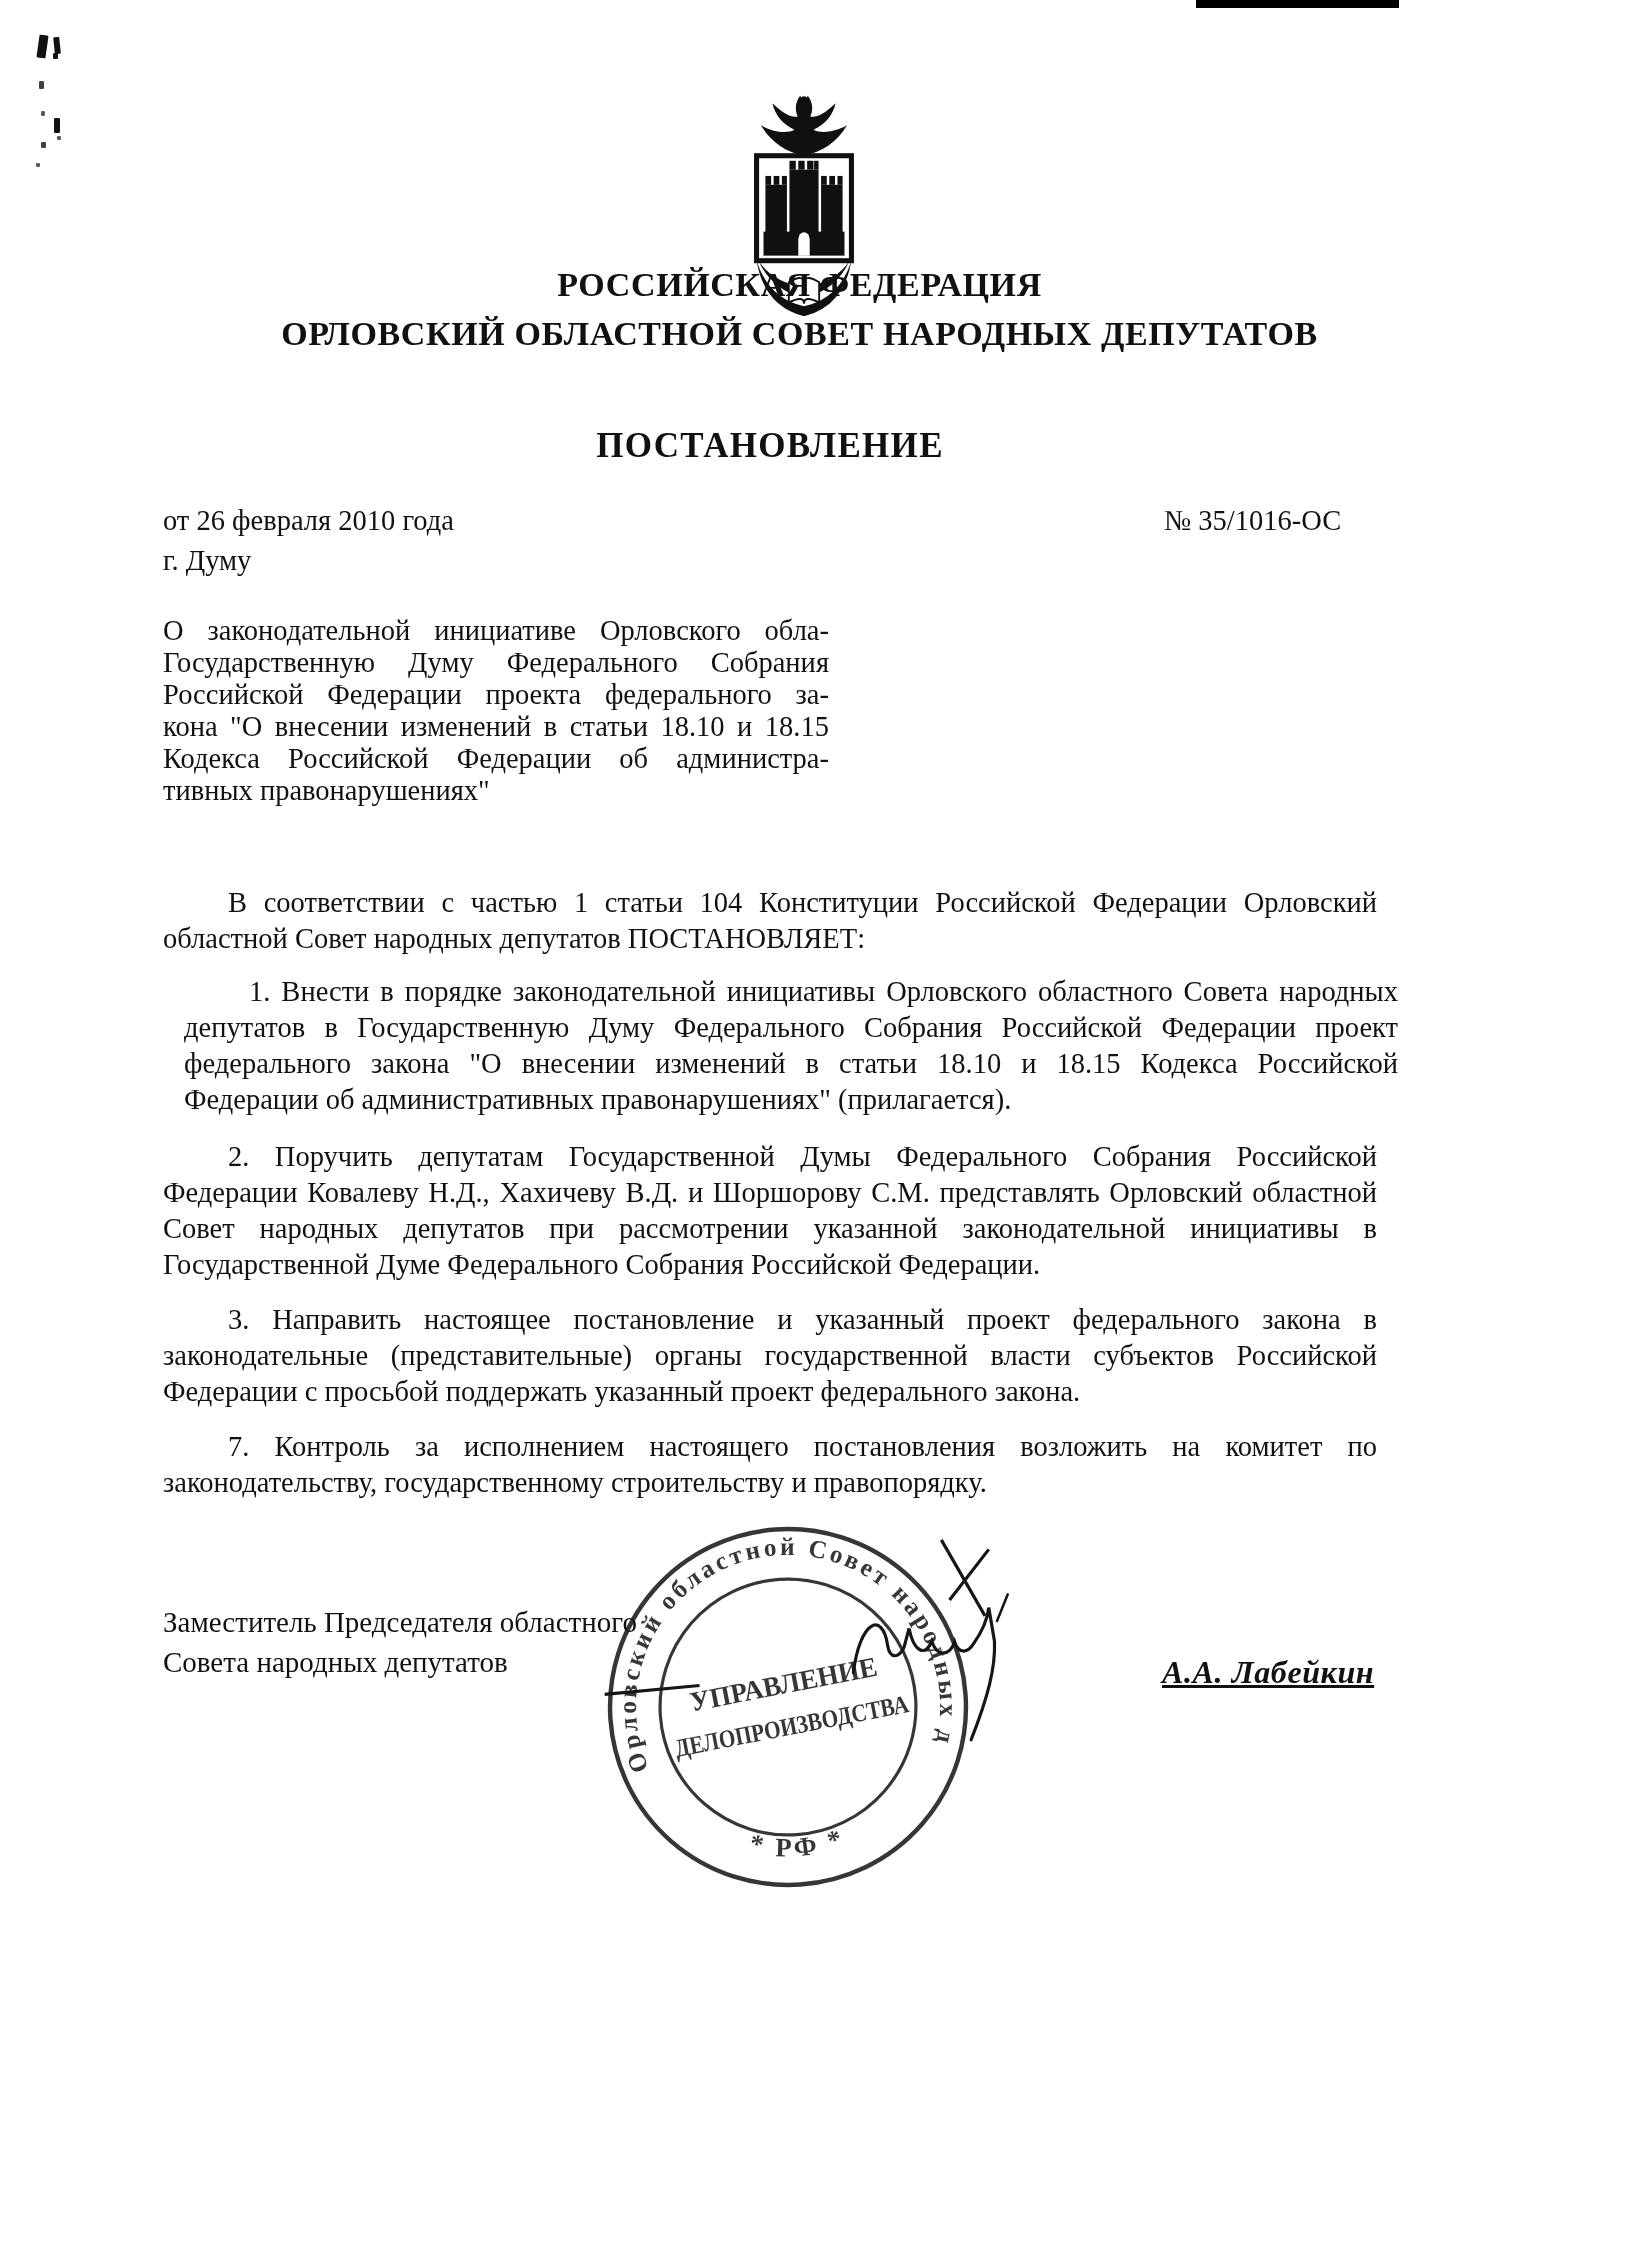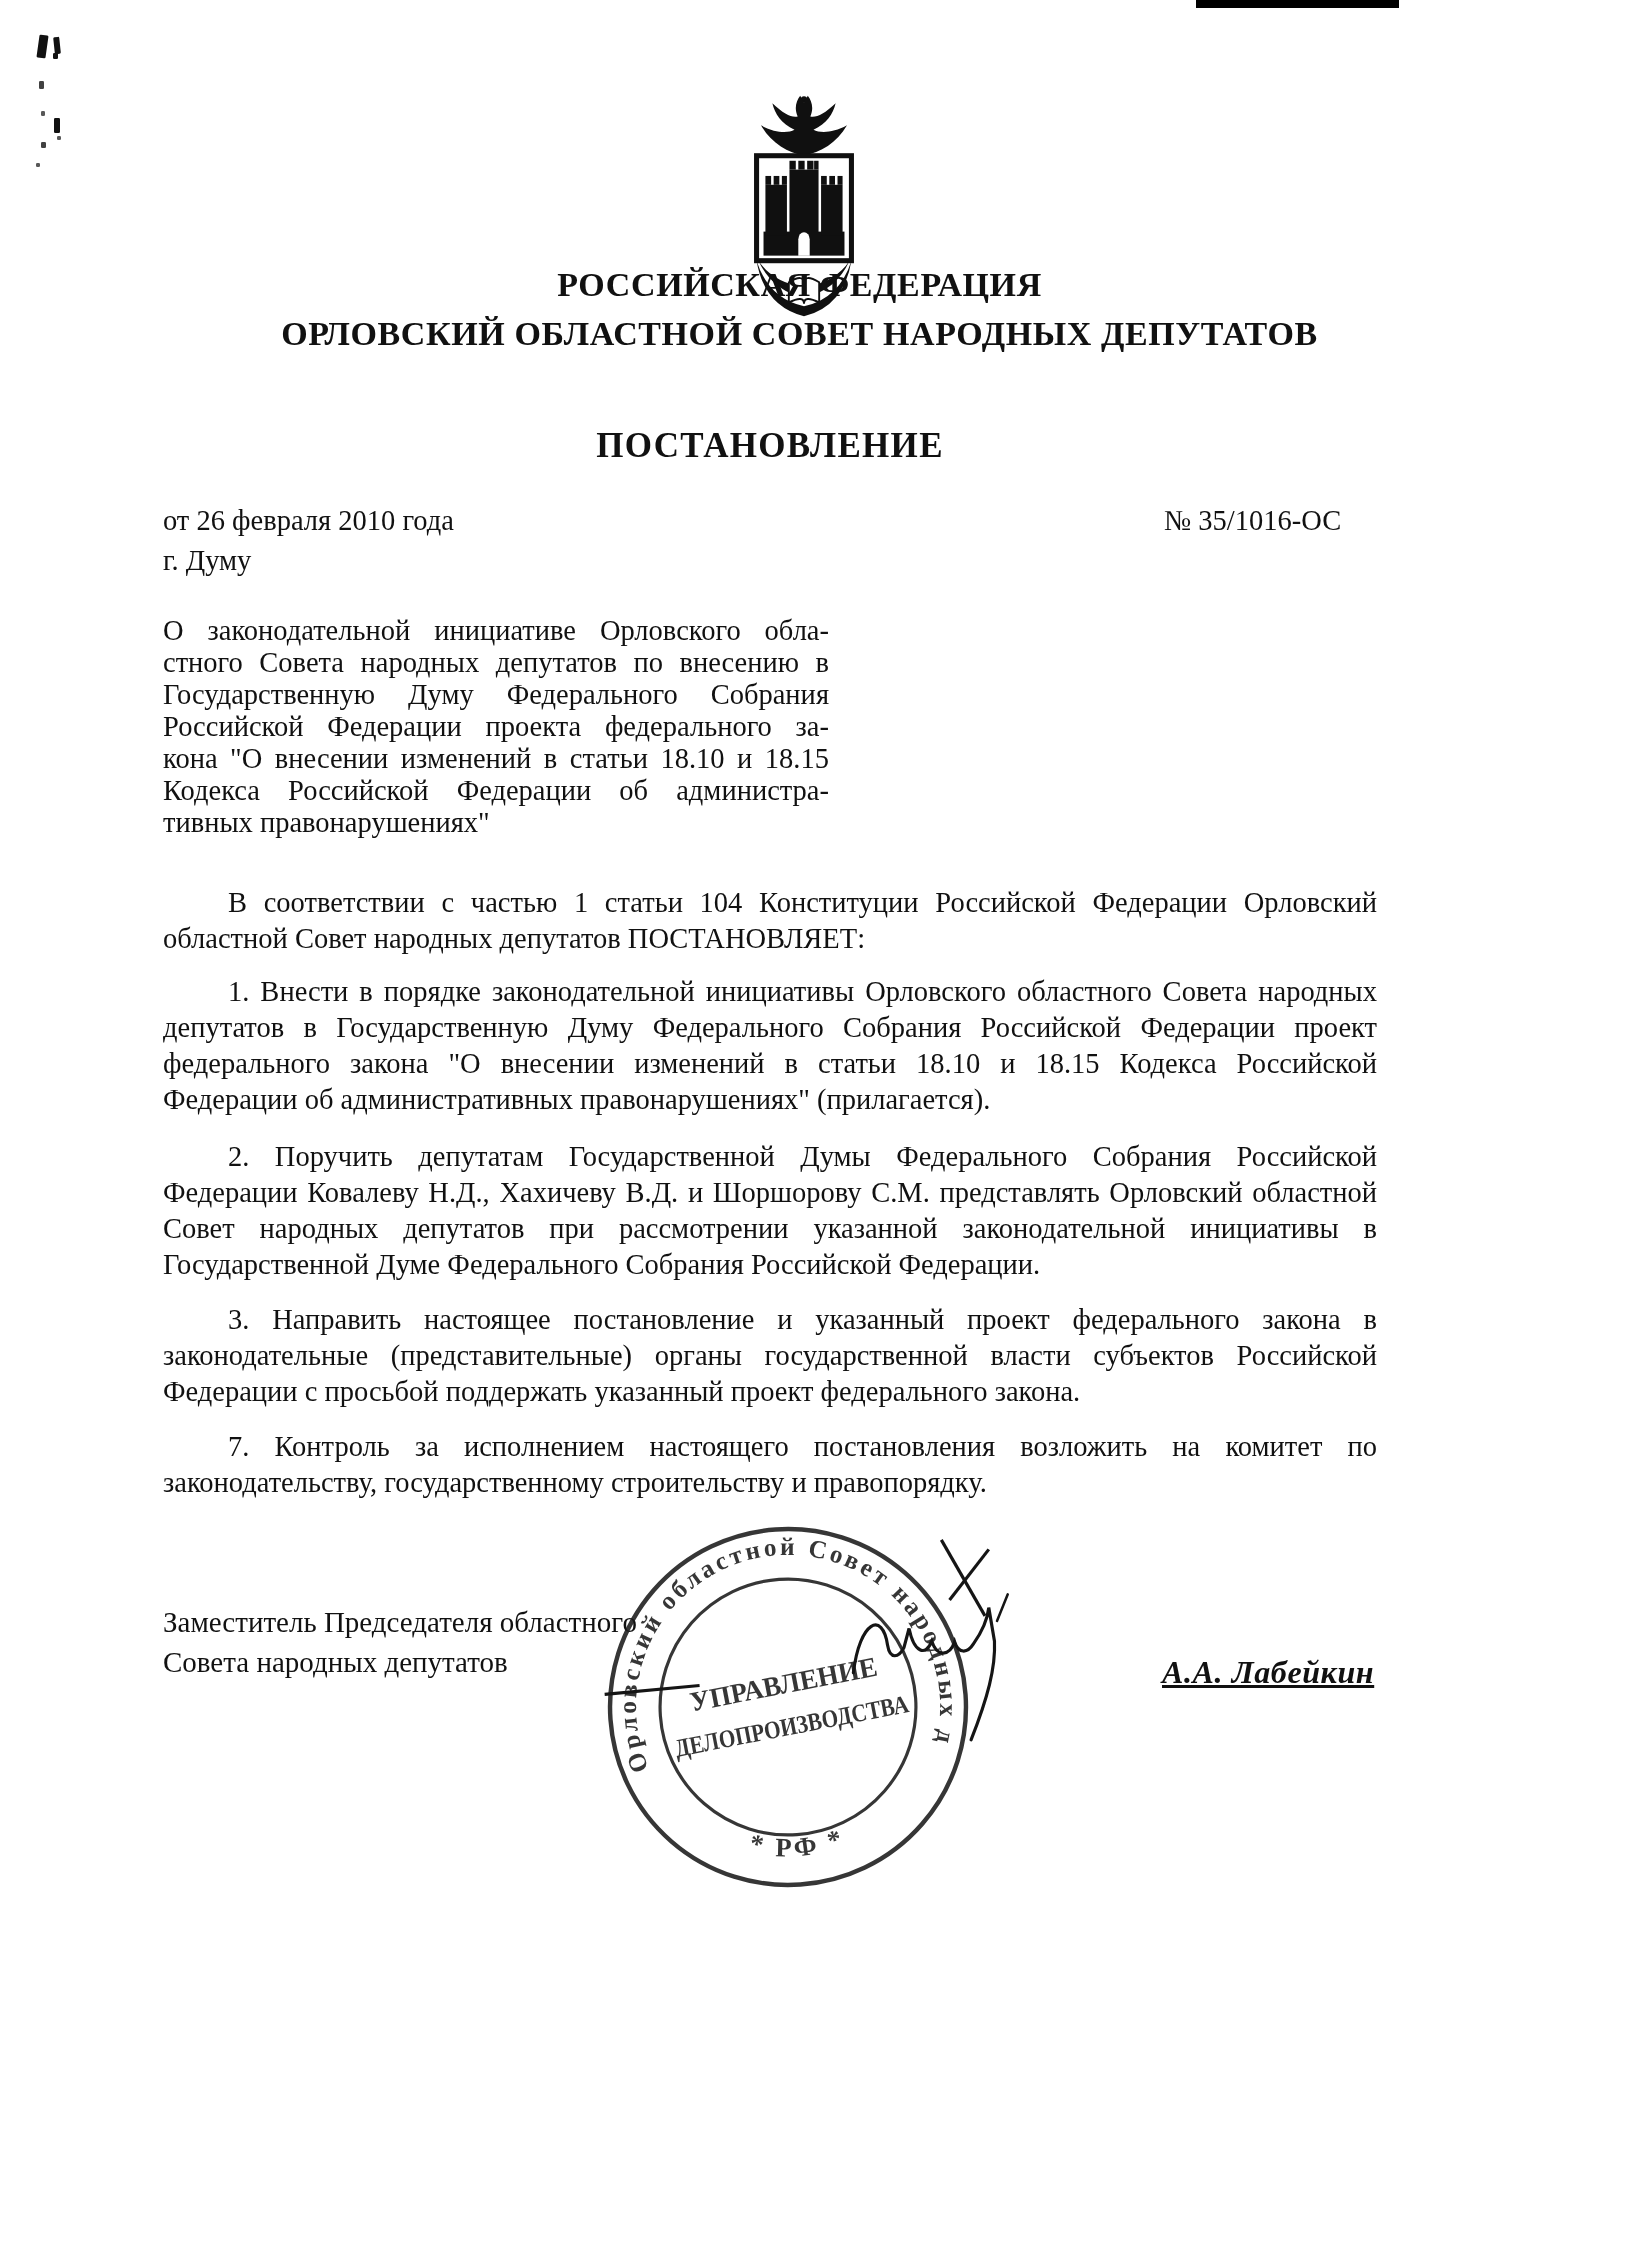--- a/index.html
+++ b/index.html
@@ -108,30 +108,29 @@
   <div class="hdr" style="top:266px;">РОССИЙСКАЯ ФЕДЕРАЦИЯ</div>
   <div class="hdr" style="top:315px;">ОРЛОВСКИЙ ОБЛАСТНОЙ СОВЕТ НАРОДНЫХ ДЕПУТАТОВ</div>
   <div class="doc-type" style="top:426px;">ПОСТАНОВЛЕНИЕ</div>
 
   <div class="meta-line" style="left:163px;top:505px;">от 26 февраля 2010 года</div>
   <div class="meta-line" style="left:1164px;top:505px;">№ 35/1016-ОС</div>
   <div class="meta-line" style="left:163px;top:545px;">г. Думу</div>
 
   <div class="subject">
     <div class="jline">О законодательной инициативе Орловского обла-</div>
-    <div class="jline">стного Совета народных депутатов по внесению в</div>
     <div class="jline">Государственную Думу Федерального Собрания</div>
     <div class="jline">Российской Федерации проекта федерального за-</div>
     <div class="jline">кона "О внесении изменений в статьи 18.10 и 18.15</div>
     <div class="jline">Кодекса Российской Федерации об администра-</div>
     <div class="lline">тивных правонарушениях"</div>
   </div>
 
   <div class="para" style="top:885px;">В соответствии с частью 1 статьи 104 Конституции Российской Федерации Орловский областной Совет народных депутатов ПОСТАНОВЛЯЕТ:</div>
-  <div class="para" style="top:974px;">1. Внести в порядке законодательной инициативы Орловского областного Совета народных депутатов в Государственную Думу Федерального Собрания Российской Федерации проект федерального закона "О внесении изменений в статьи 18.10 и 18.15 Кодекса Российской Федерации об административных правонарушениях" (прилагается).</div>
+  <div class="para" style="top:974px;margin-left:21px;">1. Внести в порядке законодательной инициативы Орловского областного Совета народных депутатов в Государственную Думу Федерального Собрания Российской Федерации проект федерального закона "О внесении изменений в статьи 18.10 и 18.15 Кодекса Российской Федерации об административных правонарушениях" (прилагается).</div>
   <div class="para" style="top:1139px;">2. Поручить депутатам Государственной Думы Федерального Собрания Российской Федерации Ковалеву Н.Д., Хахичеву В.Д. и Шоршорову С.М. представлять Орловский областной Совет народных депутатов при рассмотрении указанной законодательной инициативы в Государственной Думе Федерального Собрания Российской Федерации.</div>
   <div class="para" style="top:1302px;">3. Направить настоящее постановление и указанный проект федерального закона в законодательные (представительные) органы государственной власти субъектов Российской Федерации с просьбой поддержать указанный проект федерального закона.</div>
   <div class="para" style="top:1429px;">7. Контроль за исполнением настоящего постановления возложить на комитет по законодательству, государственному строительству и правопорядку.</div>
 
   <div class="sig-post">
     <div>Заместитель Председателя областного</div>
     <div>Совета народных депутатов</div>
   </div>
   <div class="sig-name">А.А. Лабейкин</div>
 

